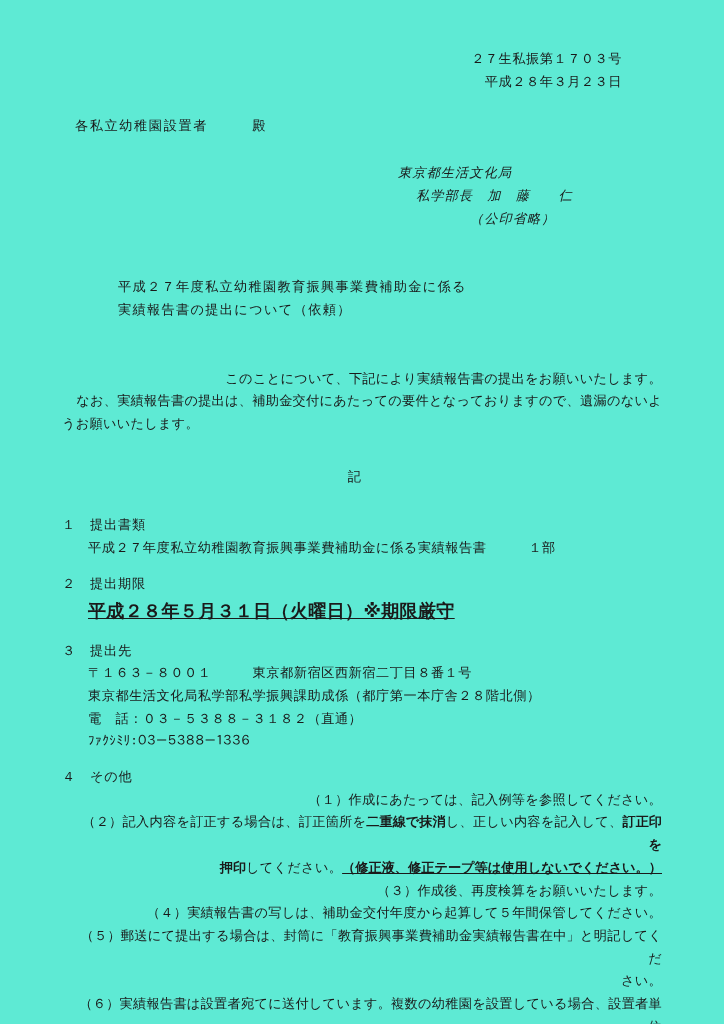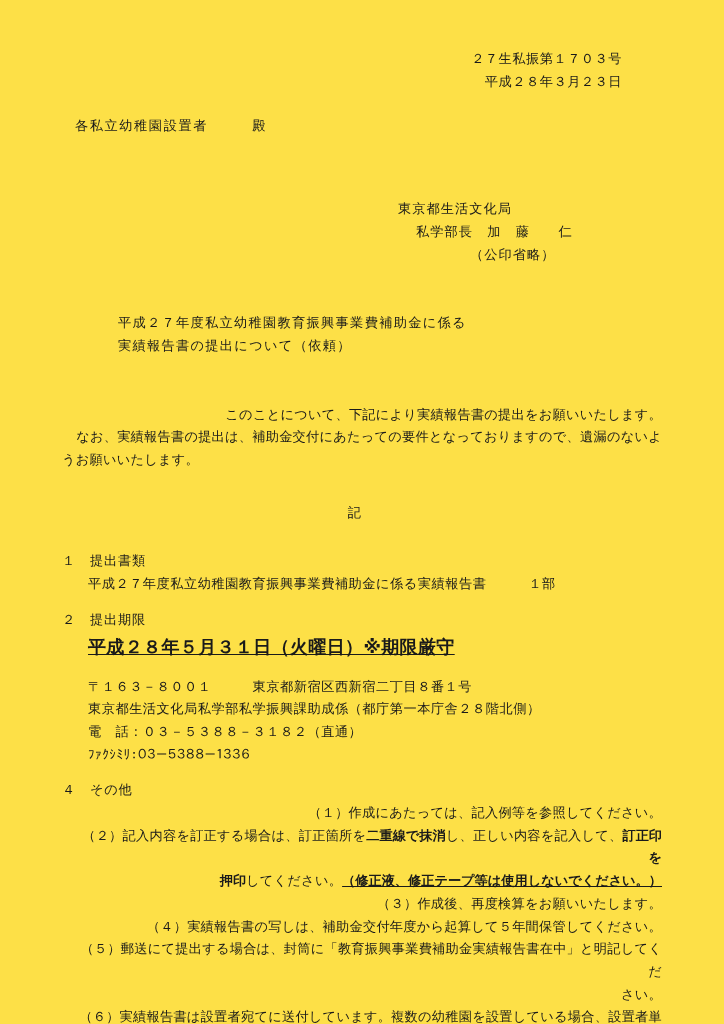--- a/index.html
+++ b/index.html
@@ -8,21 +8,21 @@
     background: #ffffff;
   }
   body {
     font-family: "Liberation Serif", "DejaVu Serif", serif;
     color: #1a1a1a;
   }
   .page {
     position: relative;
     width: 724px;
     height: 1024px;
-    background: #fde047;
+    background: #5eead4;
     overflow: hidden;
     box-sizing: border-box;
     padding: 0;
   }
   .doc {
     position: absolute;
     left: 0;
     top: 0;
     width: 724px;
     padding: 48px 62px 0 62px;
@@ -40,23 +40,24 @@
   .header-right div { white-space: pre; }
 
   .addressee {
     margin-top: 22px;
     padding-left: 13px;
     letter-spacing: 0.12em;
     white-space: pre;
   }
 
   .sender {
-    margin-top: 60px;
+    margin-top: 24px;
     padding-left: 336px;
     letter-spacing: 0.08em;
+    font-style: italic;
   }
   .sender div { white-space: pre; }
   .sender .line2 { padding-left: 18px; }
   .sender .line3 { padding-left: 72px; }
 
   
   .subject {
     margin-top: 46px;
     padding-left: 56px;
     letter-spacing: 0.10em;
@@ -173,20 +174,21 @@
       </div>
 
       <div class="item">
         <span class="item-head"><span>２</span>　<span>提出期限</span></span>
         <div class="item-body">
           <div><span class="deadline">平成２８年５月３１日（火曜日）※期限厳守</span></div>
         </div>
       </div>
 
       <div class="item">
+        <span class="item-head"><span>３</span>　<span>提出先</span></span>
         <div class="item-body">
           <div>〒１６３－８００１　　　東京都新宿区西新宿二丁目８番１号</div>
           <div>東京都生活文化局私学部私学振興課助成係（都庁第一本庁舎２８階北側）</div>
           <div>電　話：０３－５３８８－３１８２（直通）</div>
           <div>ﾌｧｸｼﾐﾘ：０３－５３８８－１３３６</div>
         </div>
       </div>
 
       <div class="item">
         <span class="item-head"><span>４</span>　<span>その他</span></span>

